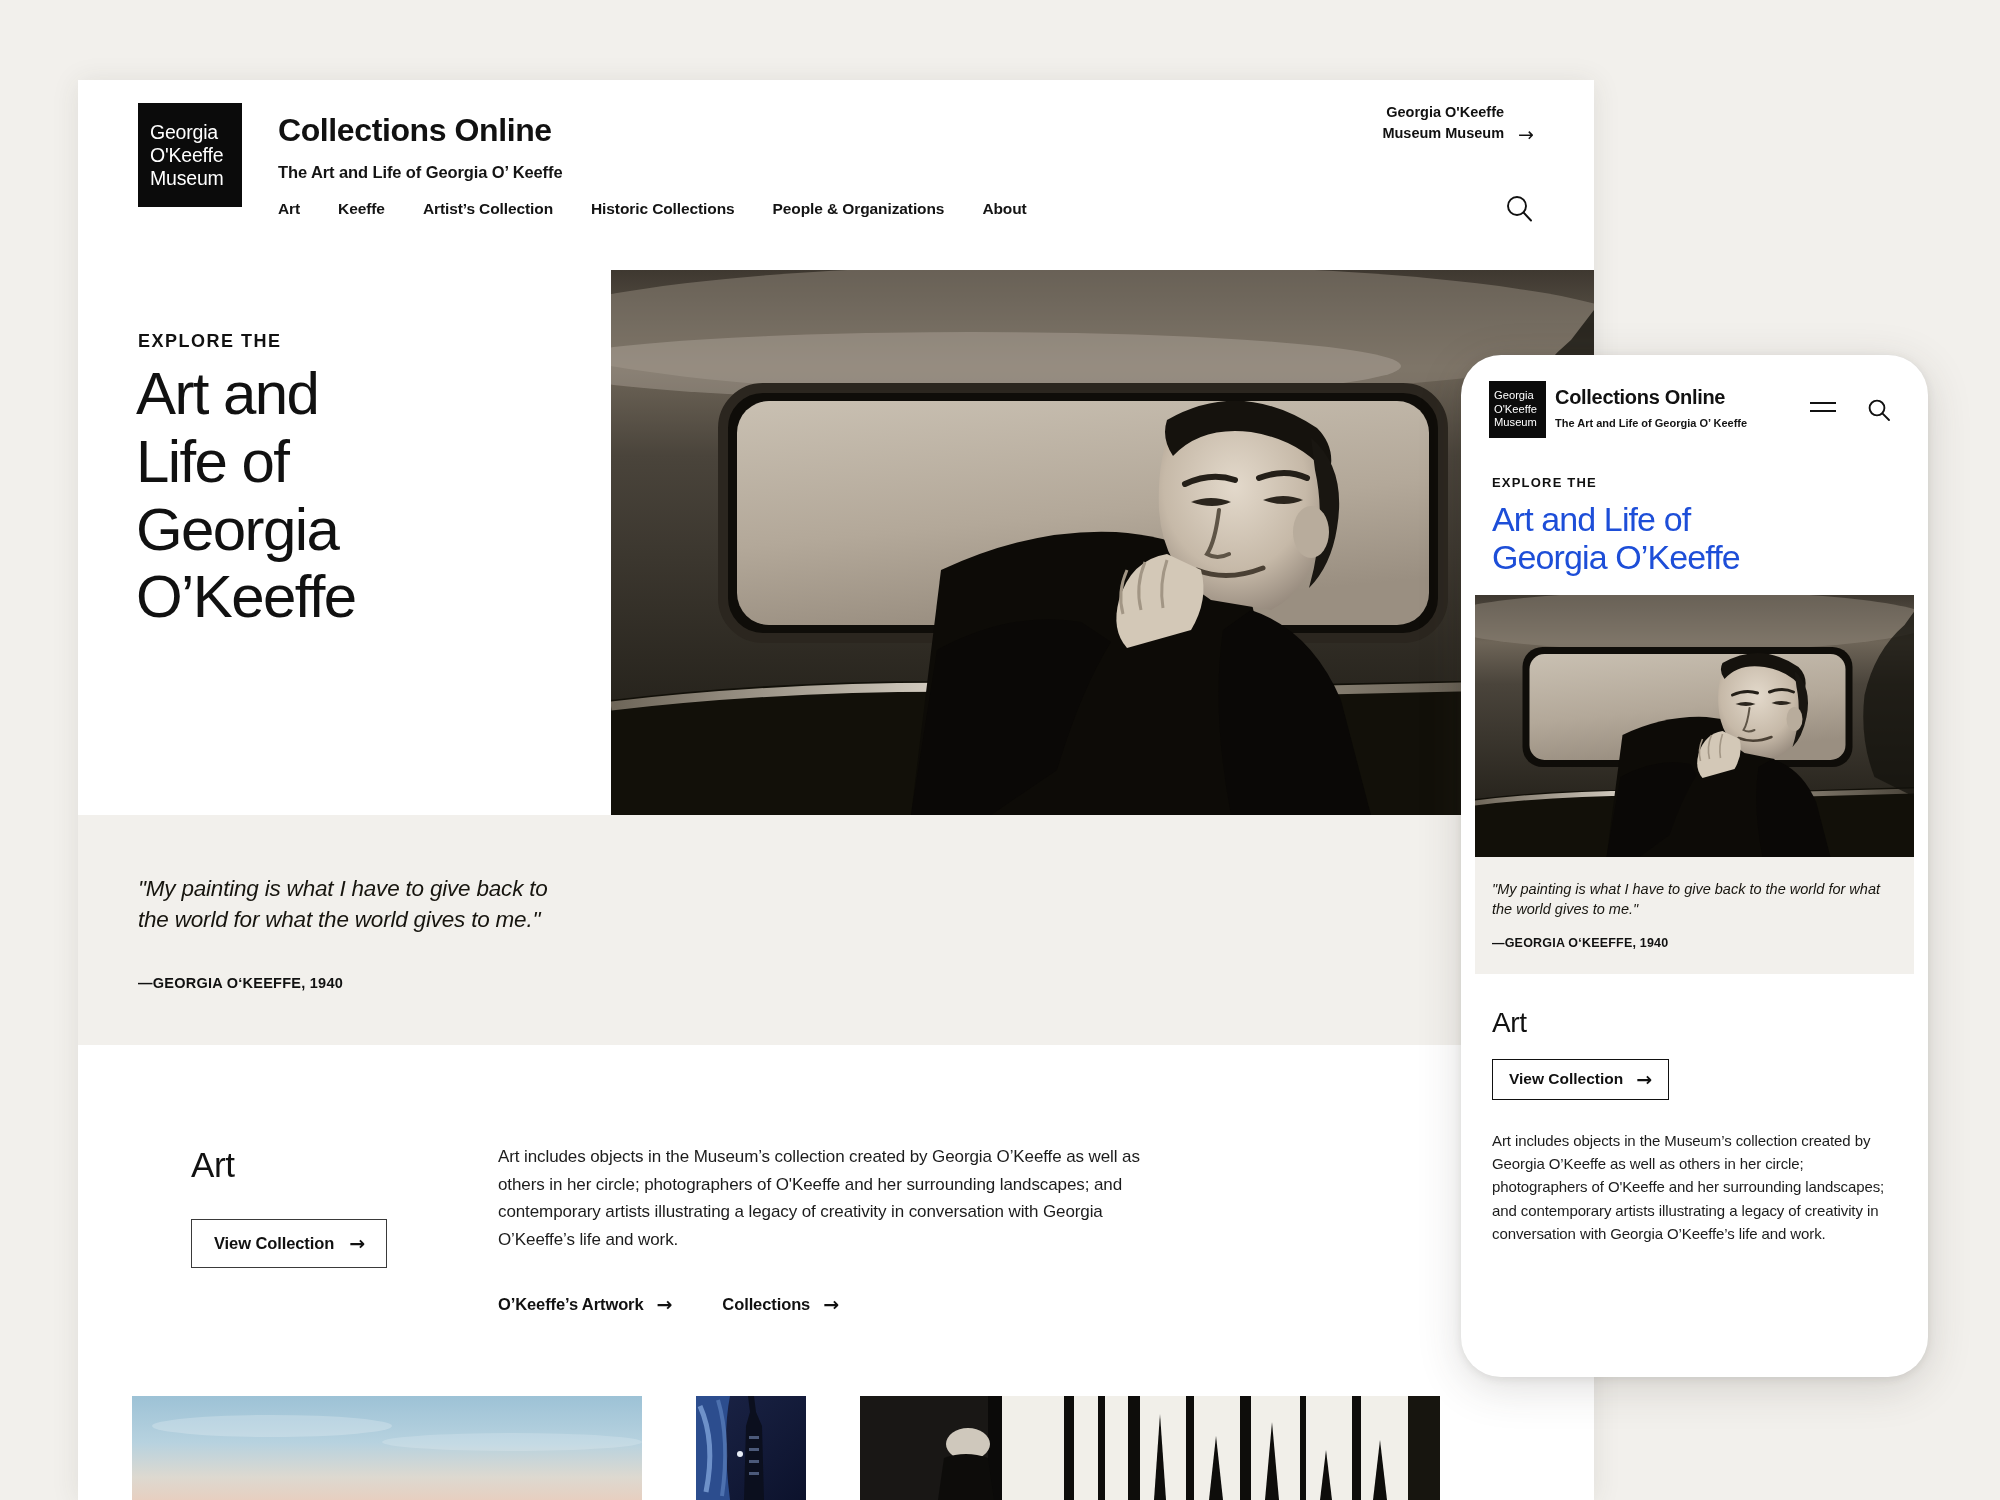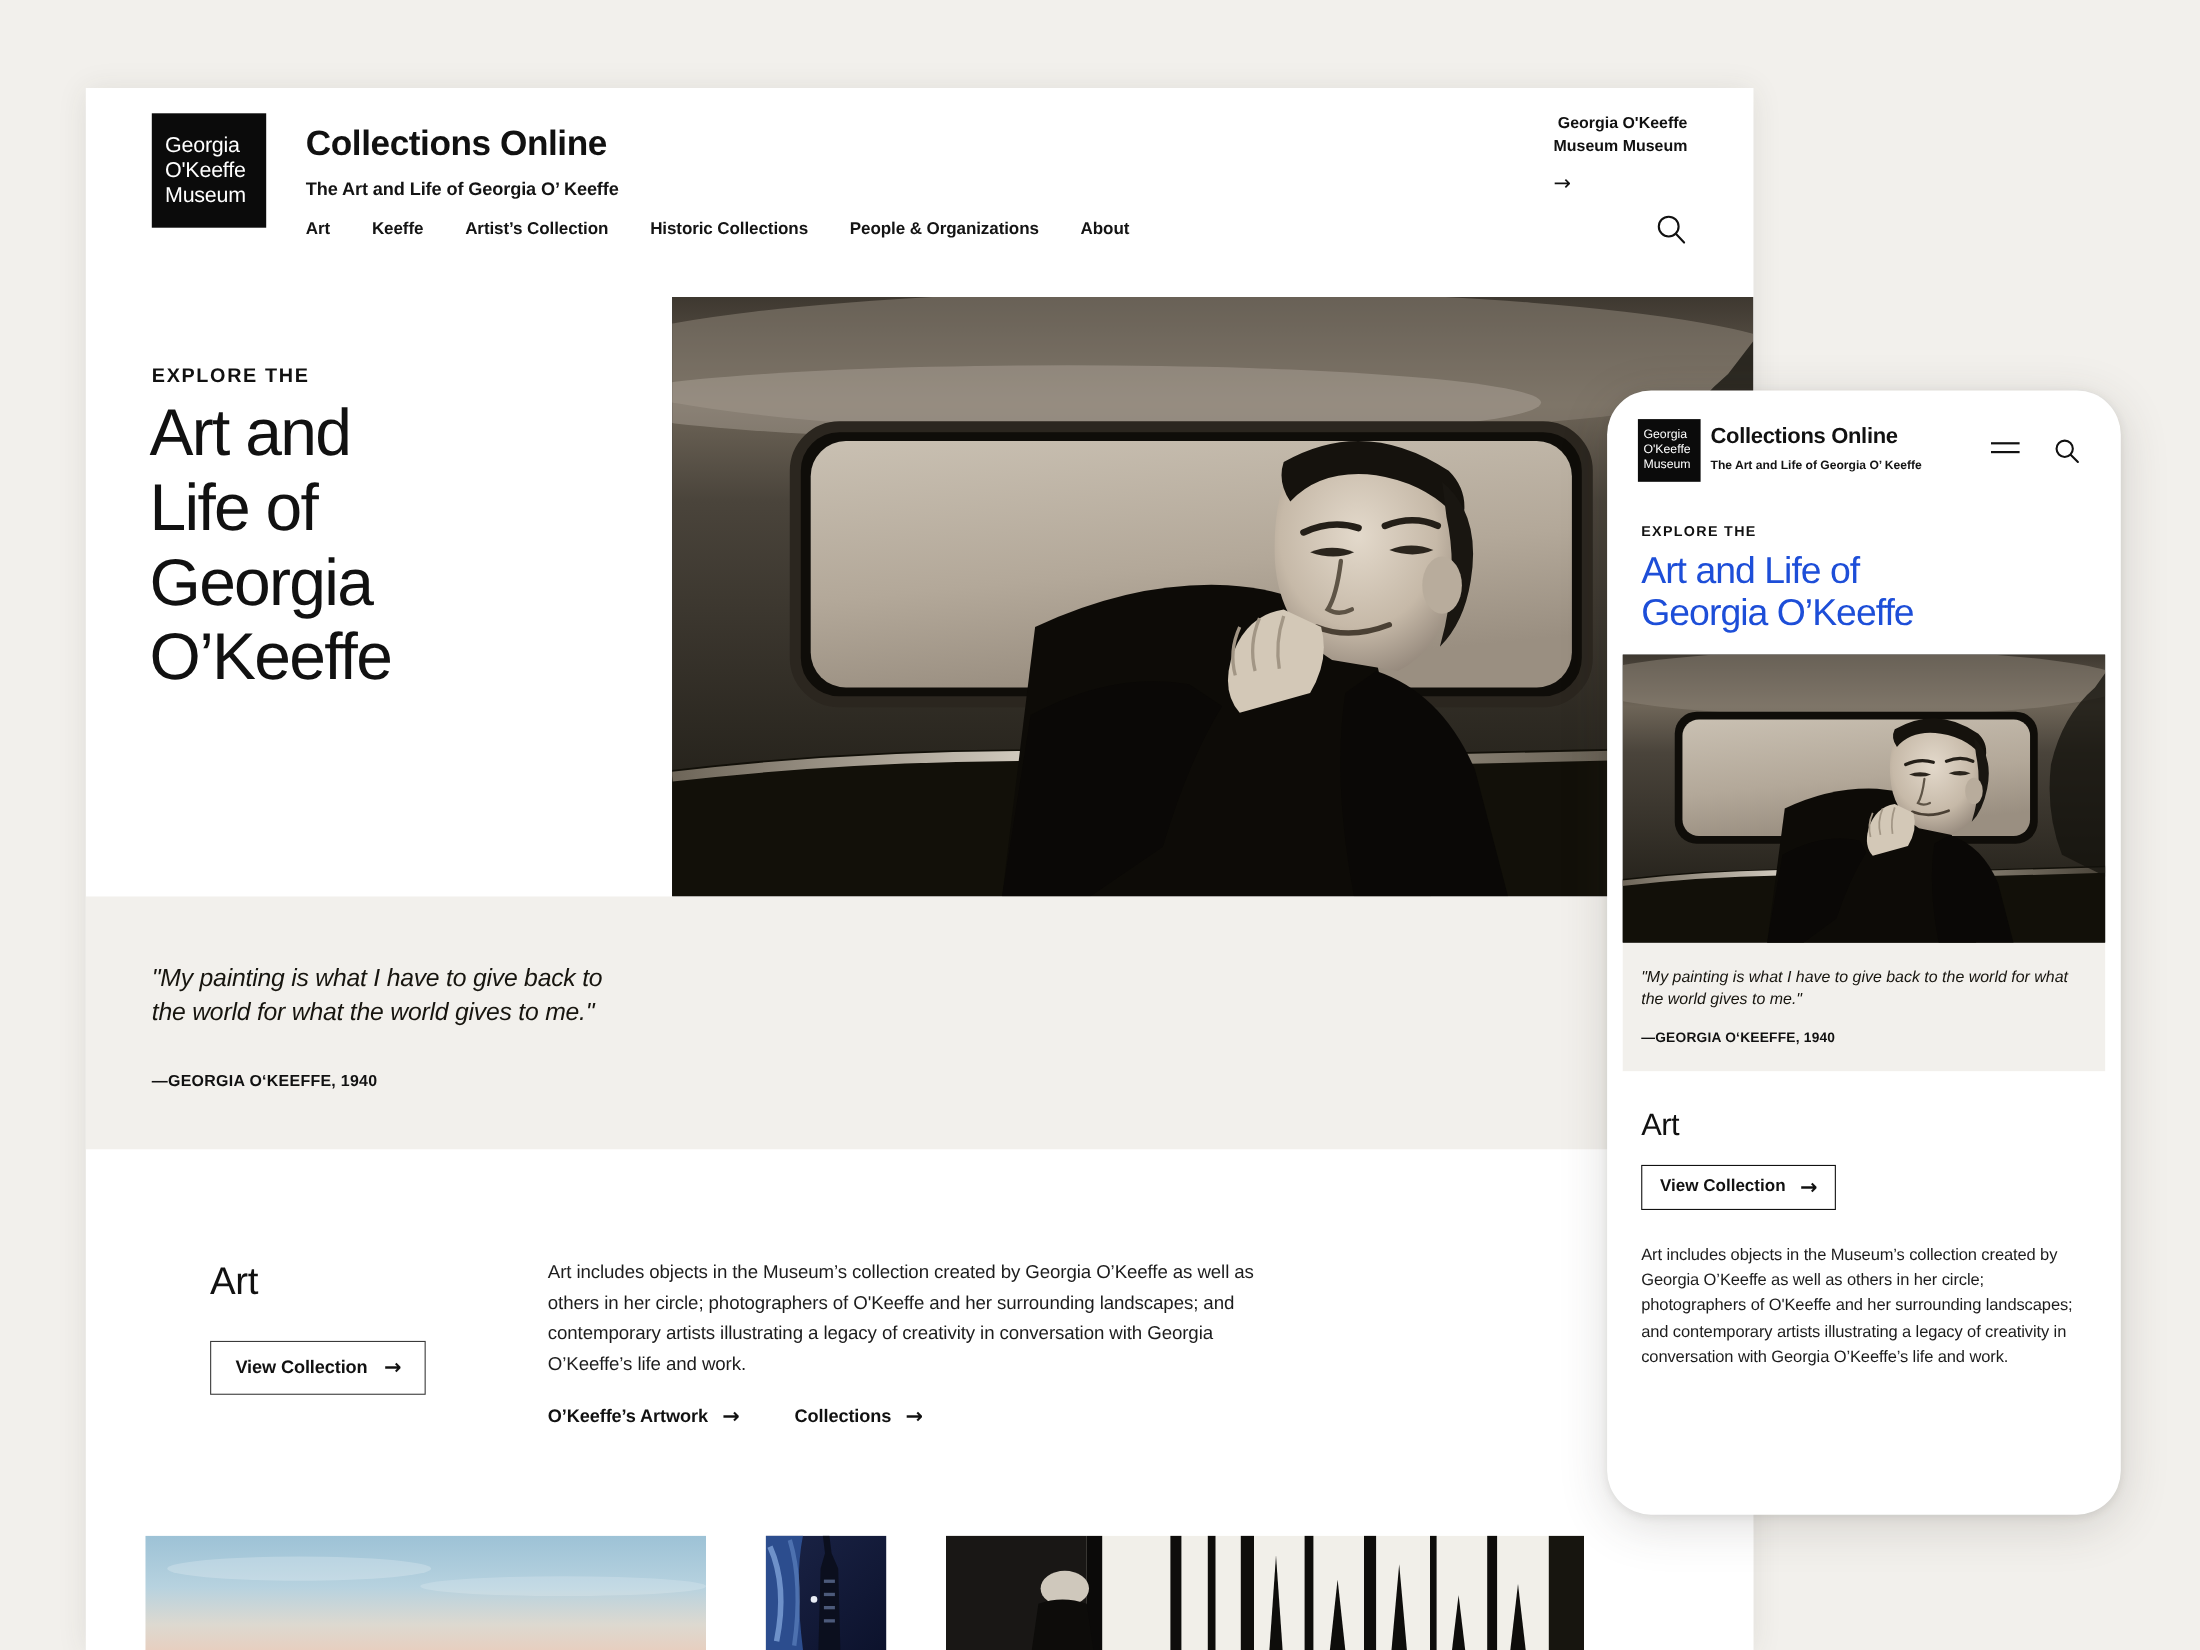--- a/index.html
+++ b/index.html
@@ -77,24 +77,23 @@
     font-weight: 700;
     color: #141414;
     letter-spacing: -0.1px;
   }
 
   .museum-link {
     position: absolute;
     right: 60px;
     top: 22px;
     display: flex;
-    align-items: flex-start;
+    align-items: flex-end;
     gap: 14px;
     cursor: pointer;
-    flex-direction: column;
   }
   .museum-link .ml-text {
     font-size: 14.5px;
     font-weight: 700;
     line-height: 1.45;
     text-align: right;
     color: #111;
   }
   .arrow {
     display: inline-block;
@@ -237,21 +236,21 @@
     top: 98px;
     width: 672px;
   }
   .art-para {
     font-size: 17px;
     line-height: 1.62;
     color: #1c1c1c;
     letter-spacing: -0.1px;
   }
   .art-sublinks {
-    margin-top: 26px;
+    margin-top: 42px;
     display: flex;
     gap: 50px;
   }
   .sublink {
     display: inline-flex;
     align-items: center;
     gap: 13px;
     font-size: 16.5px;
     font-weight: 700;
     color: #111;

